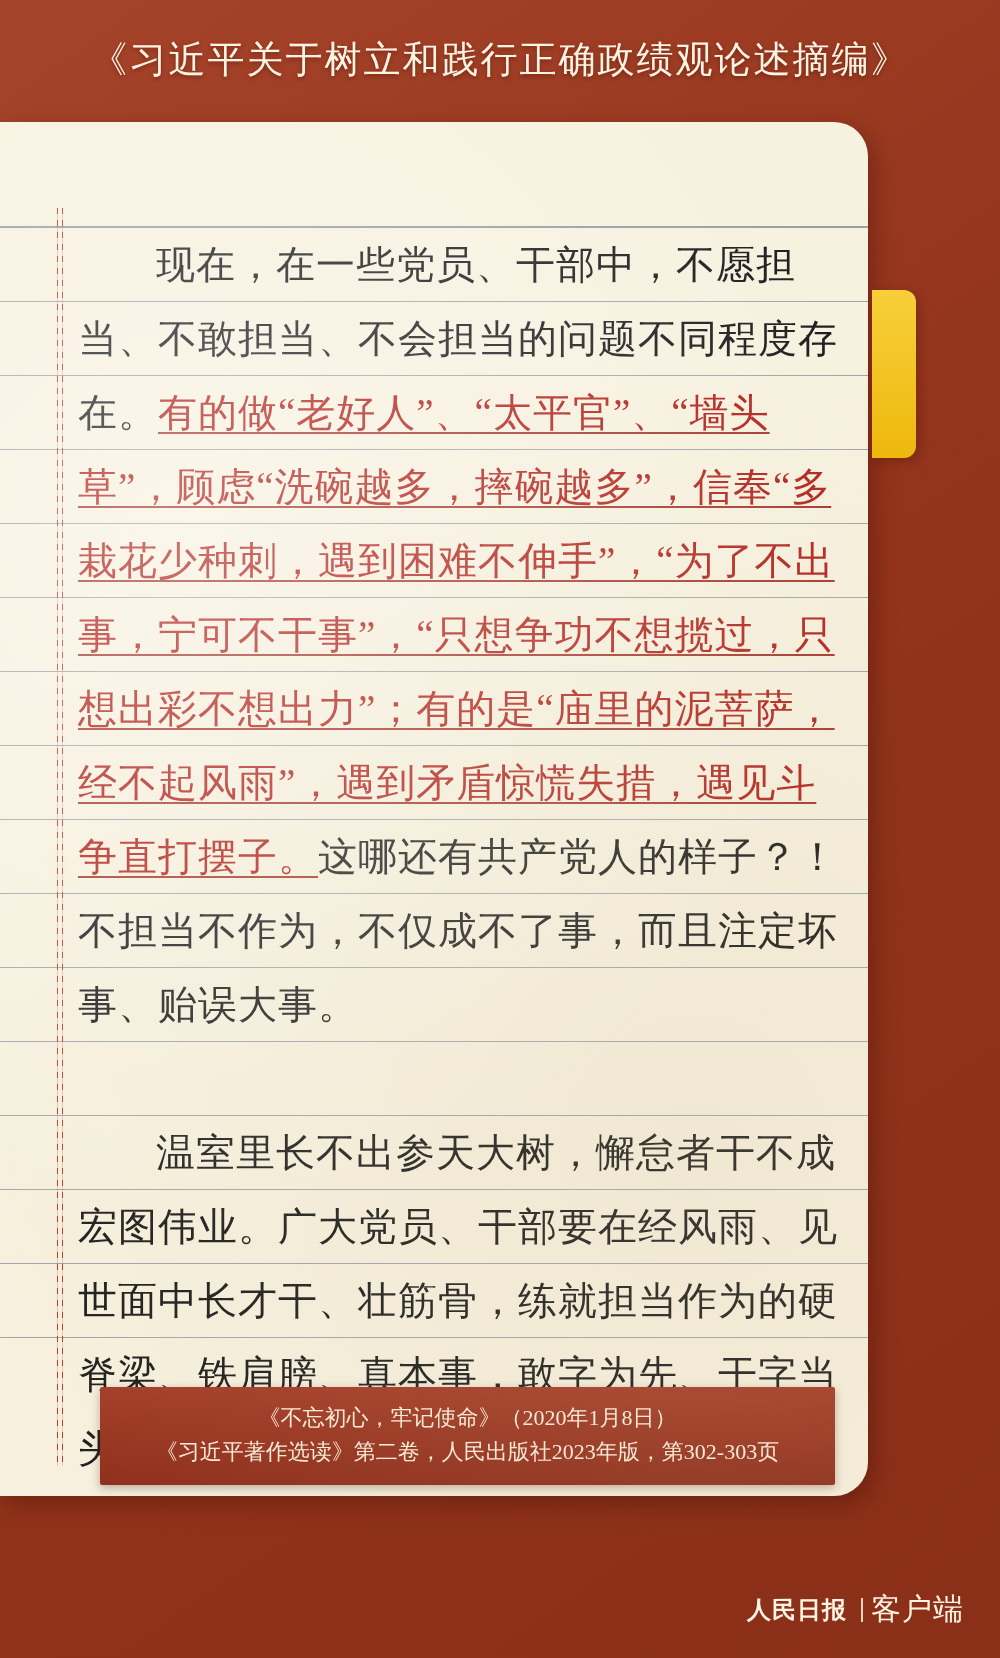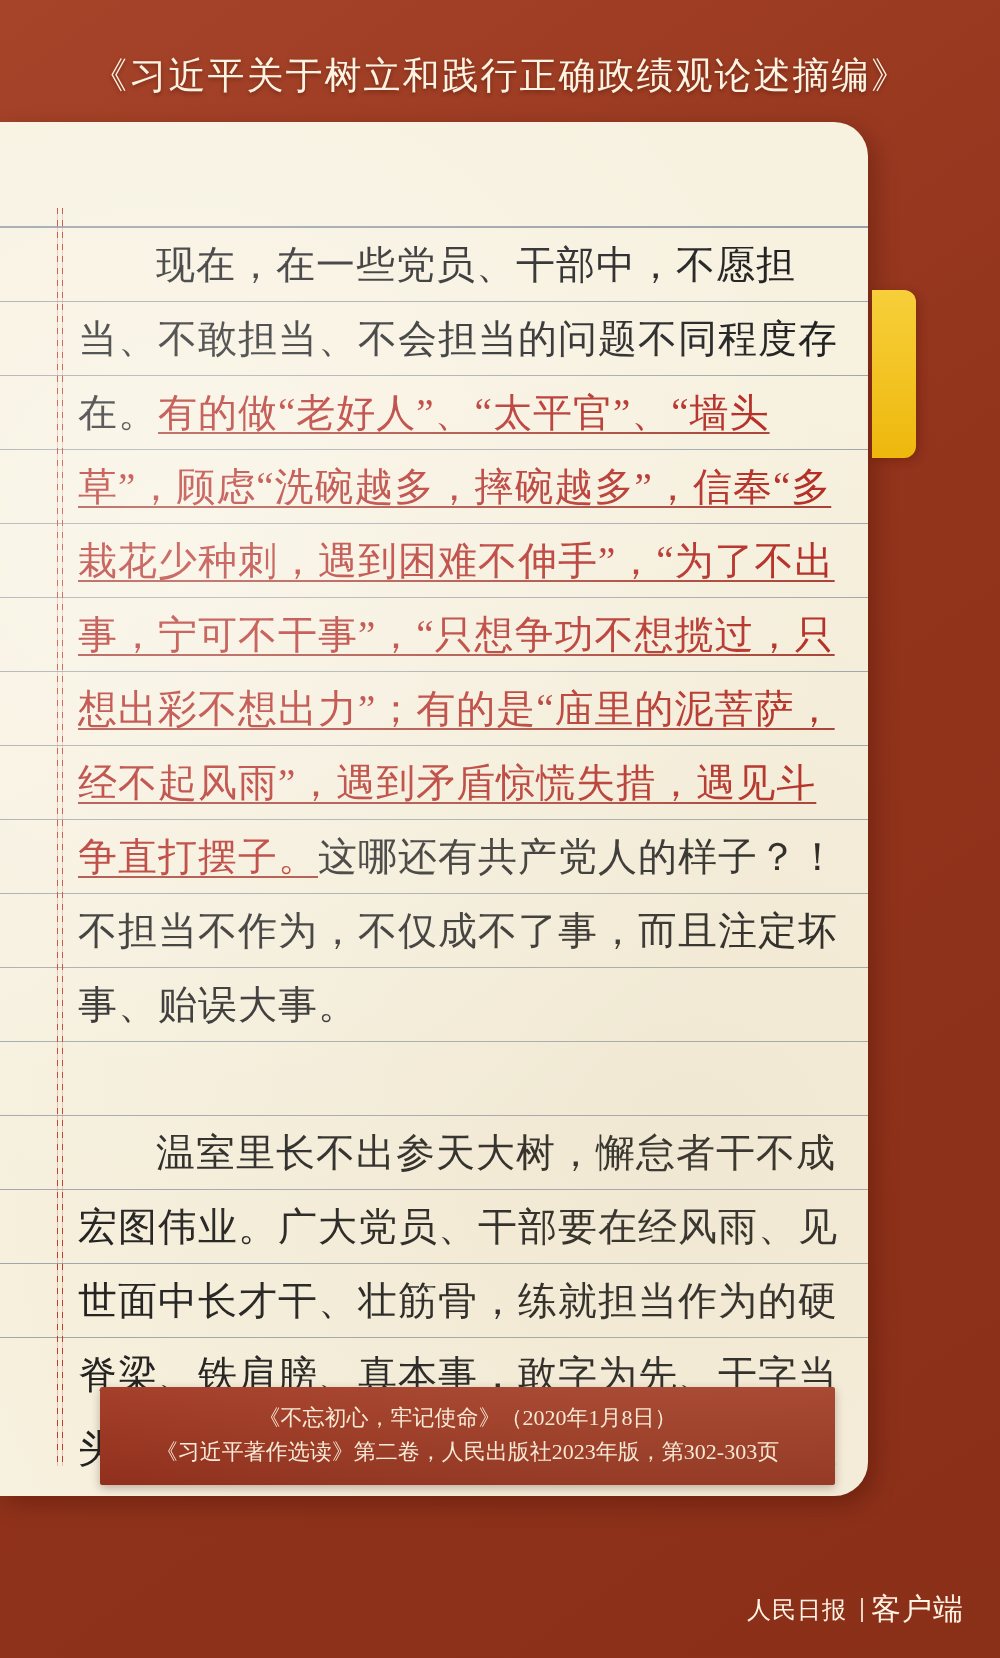--- a/index.html
+++ b/index.html
@@ -11,21 +11,21 @@
   }
   body {
     background: #9c3c22;
     background: linear-gradient(145deg, #a6442a 0%, #93341c 45%, #8a2f18 100%);
     position: relative;
   }
 
   
   .title-bar {
     position: absolute;
-    top: 16px; left: 0;
+    top: 0; left: 0;
     width: 1000px;
     height: 120px;
     display: flex;
     align-items: center;
     justify-content: center;
   }
   .title-bar .title-text {
     color: #fdf3e2;
     font-size: 37px;
     letter-spacing: 2px;
@@ -153,21 +153,21 @@
     position: absolute;
     right: 36px;
     bottom: 28px;
     display: flex;
     align-items: center;
     gap: 8px;
   }
   .footer .logo {
     color: #fff3e3;
     font-size: 24px;
-    font-weight: normal;
+    font-weight: bold;
     letter-spacing: 1px;
     background: rgba(255,255,255,.0);
     padding: 2px 6px;
     border-radius: 3px;
     font-family: "Liberation Serif", "DejaVu Serif", serif;
   }
   .footer .divider {
     width: 2px;
     height: 24px;
     background: #fff1dd;

